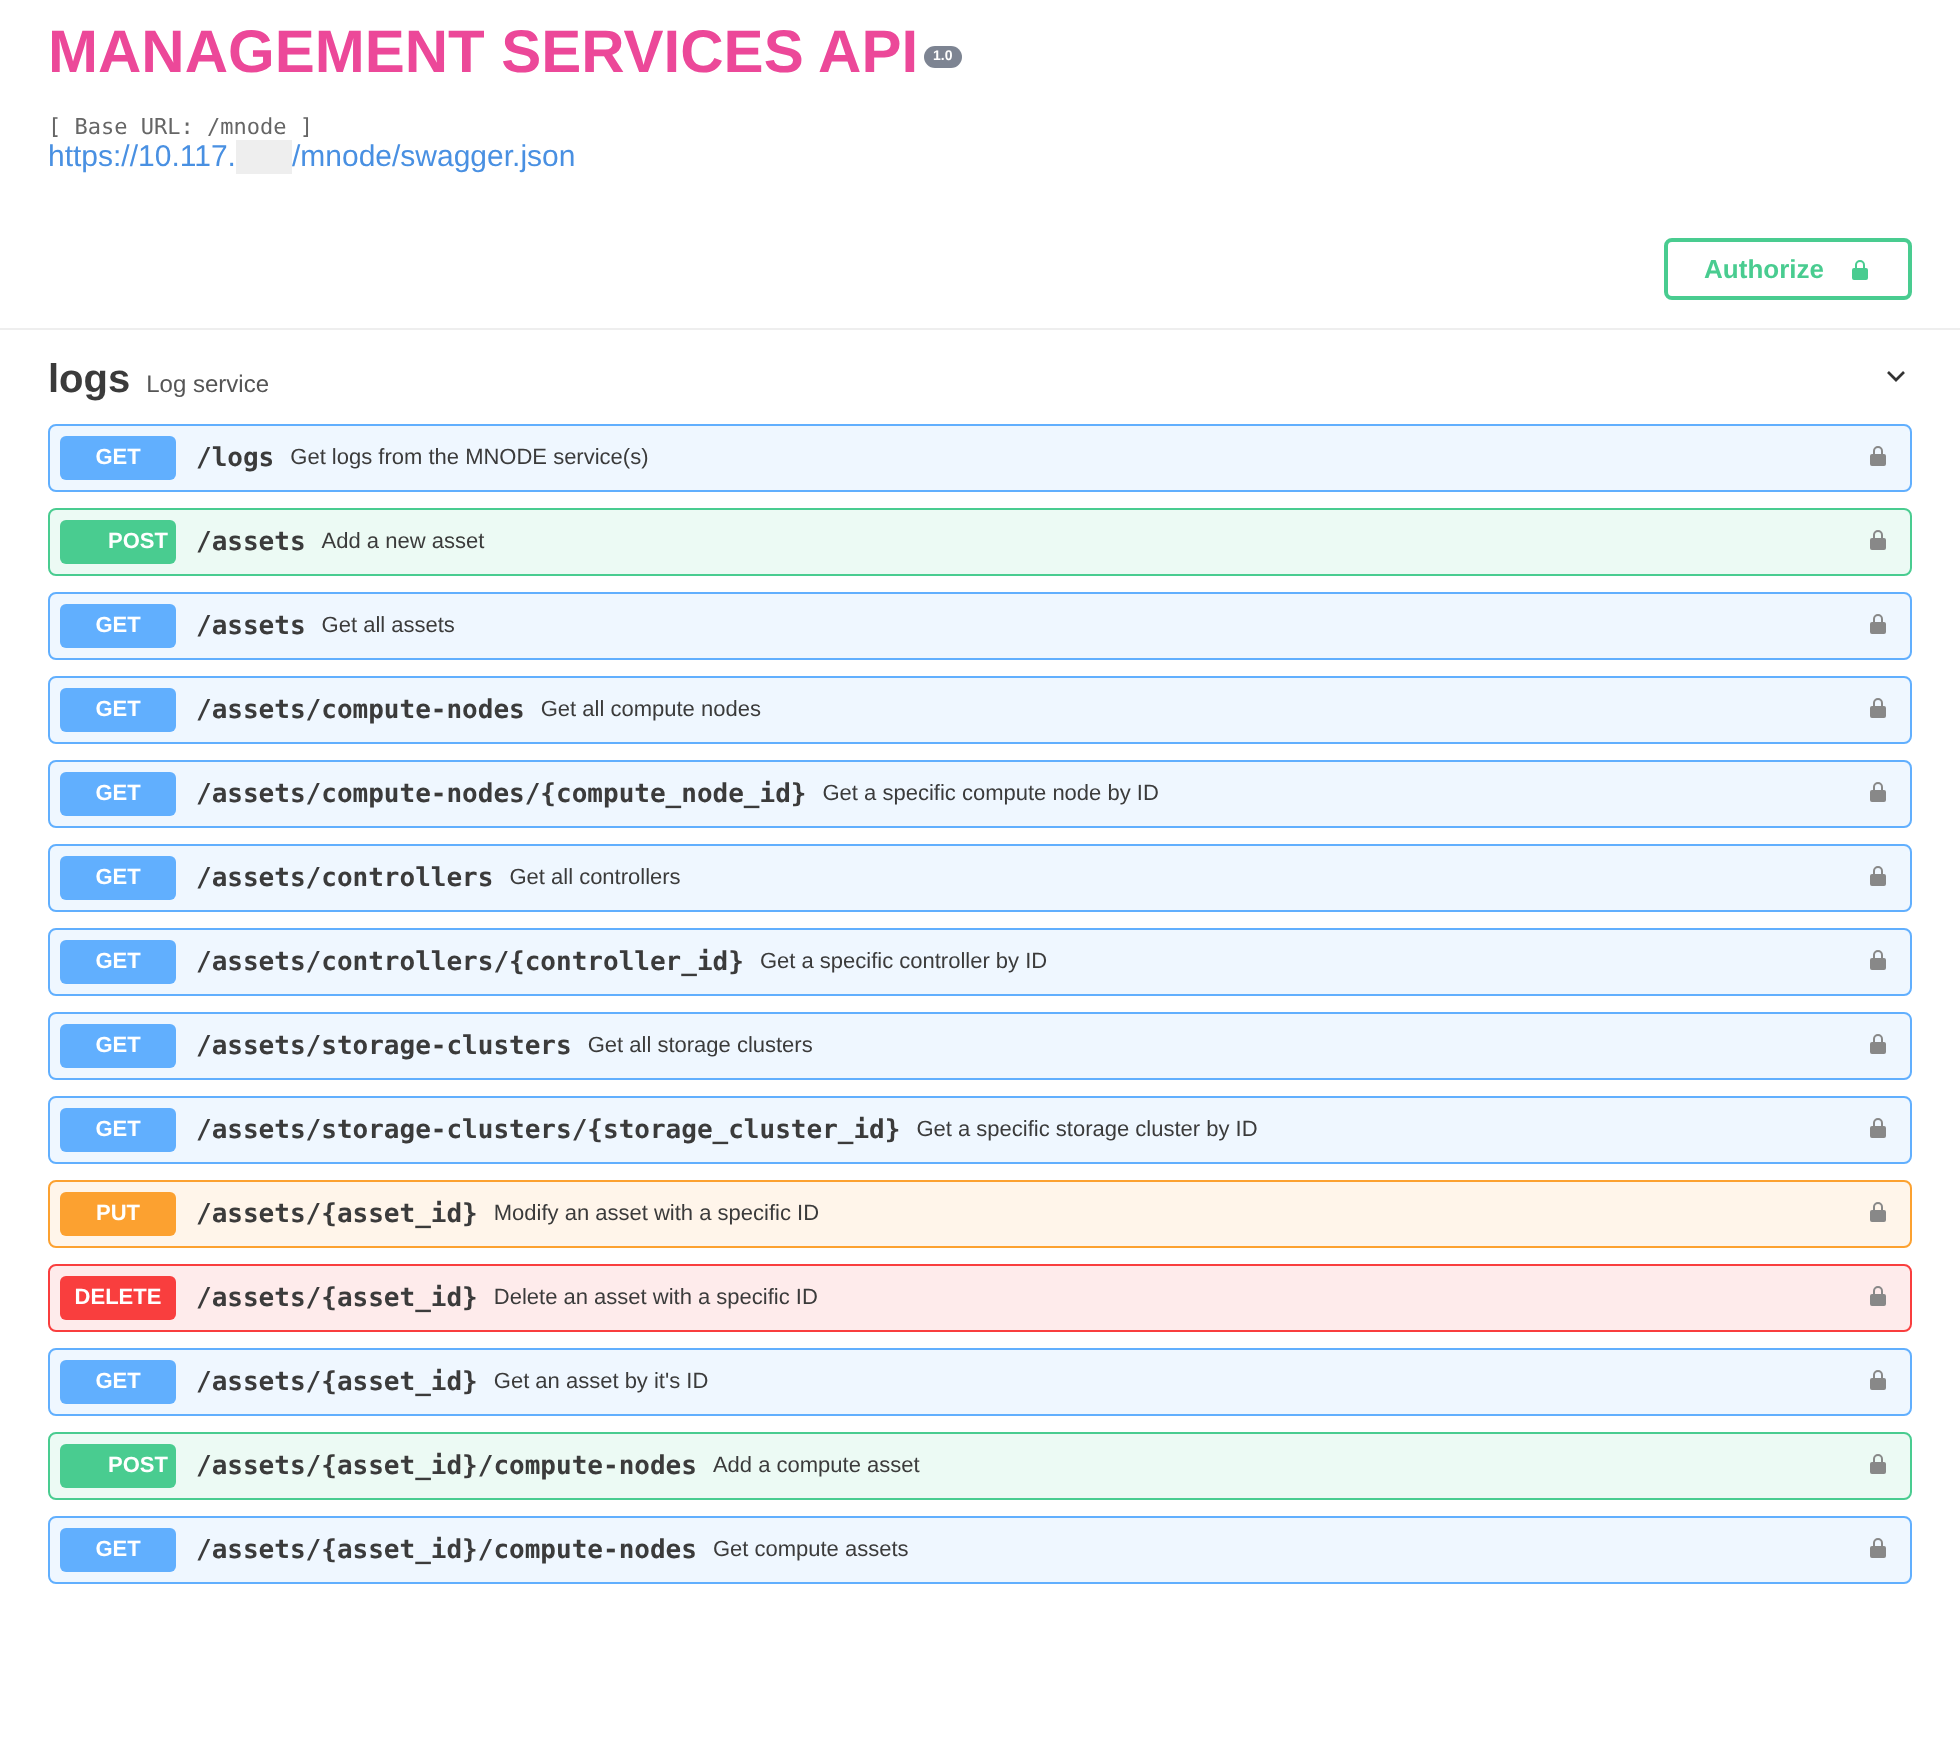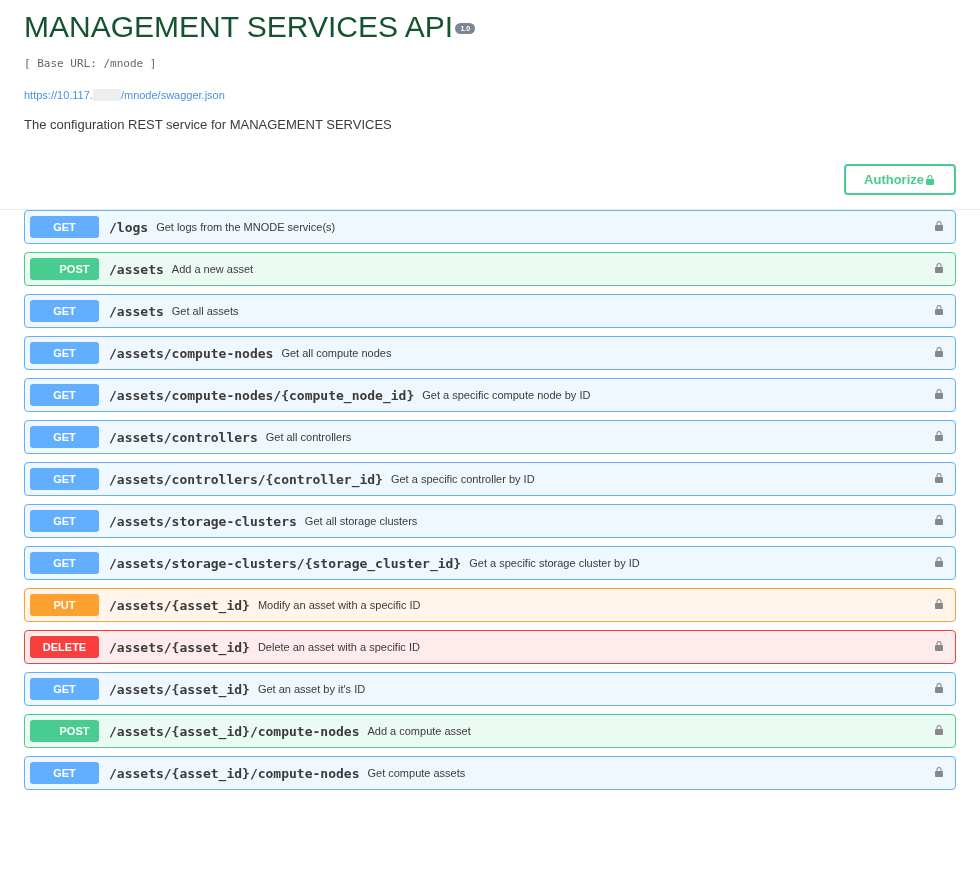--- a/index.html
+++ b/index.html
@@ -7,45 +7,45 @@
   font-family: -apple-system, BlinkMacSystemFont, "Segoe UI", sans-serif;
   background: #fff;
   width: 980px;
 }
 .header-block {
   padding: 10px 0 20px 24px;
   background: #fff;
 }
 .api-title {
   font-size: 30px;
-  font-weight: 400;
-  color: #14532d;
+  font-weight: 700;
+  color: #ec4899;
   display: inline-block;
 }
 .version-badge {
   display: inline-block;
   background: #7d8492;
   color: #fff;
   font-size: 7px;
   font-weight: bold;
   padding: 2px 5px;
   border-radius: 20px;
   vertical-align: super;
   margin-left: -2px;
 }
 .base-url {
   font-family: monospace;
   font-size: 11px;
   color: #666;
   margin-top: 13px;
 }
 .swagger-link {
-  font-size: 11px;
+  font-size: 15px;
   color: #4990e2;
-  margin-top: 19px;
+  margin-top: 0;
   display: block;
 }
 .swagger-link a { color: #4990e2; text-decoration: none; }
 .description {
   font-size: 13px;
   color: #3b3b3b;
   margin-top: 16px;
 }
 .info-link {
   font-size: 12px;
@@ -63,20 +63,21 @@
   border: 2px solid #49cc90;
   background: #fff;
   color: #49cc90;
   font-size: 13px;
   font-weight: 600;
   padding: 6px 18px;
   border-radius: 4px;
   cursor: pointer;
   display: inline-flex;
   align-items: center;
+  gap: 12px;
 }
 .content {
   padding: 0 24px 20px 24px;
 }
 .section-head {
   display: flex;
   align-items: baseline;
   padding: 14px 0 10px 0;
   gap: 8px;
   cursor: pointer;
@@ -102,21 +103,21 @@
   padding: 5px 10px 5px 5px;
   cursor: pointer;
   font-size: 12px;
 }
 .op-block.get { background: rgba(97,175,254,0.1); border: 1px solid #61affe; }
 .op-block.post { background: rgba(73,204,144,0.1); border: 1px solid #49cc90; }
 .op-block.put { background: rgba(252,161,48,0.1); border: 1px solid #fca130; }
 .op-block.delete { background: rgba(249,62,62,0.1); border: 1px solid #f93e3e; }
 .method-badge {
   display: inline-block;
-  width: 69px;
+  width: 58px;
   text-align: center;
   color: #fff;
   font-size: 11px;
   font-weight: 700;
   padding: 5px 0;
   border-radius: 3px;
   margin-right: 10px;
   flex-shrink: 0;
 }
 .method-badge.get { background: #61affe; }
@@ -145,33 +146,39 @@
 </head>
 <body>
 
 <div class="header-block">
   <h1 class="api-title">MANAGEMENT SERVICES API</h1>
   <span class="version-badge">1.0</span>
   <div class="base-url">[ Base URL: /mnode ]</div>
   <div class="swagger-link">
     <a href="#"><span>https://10.117.</span><span style="background:#eee;display:inline-block;width:28px;">&nbsp;</span><span>/mnode/swagger.json</span></a>
   </div>
-  <div class="description">The configuration REST service for MANAGEMENT SERVICES</div>
 </div>
 
 <div class="auth-row">
   <button class="authorize-btn">
     <span>Authorize</span>
     <svg class="lock-svg" viewBox="0 0 24 24" fill="#49cc90">
       <path d="M12 2a5 5 0 00-5 5v3H6a2 2 0 00-2 2v8a2 2 0 002 2h12a2 2 0 002-2v-8a2 2 0 00-2-2h-1V7a5 5 0 00-5-5zm-3 5a3 3 0 016 0v3H9V7z"></path>
     </svg>
   </button>
 </div>
 
 <div class="content" id="sections-root">
+    <div class="section-head">
+      <span class="section-name">logs</span>
+      <span class="section-desc">Log service</span>
+      <span class="section-chevron"><svg class="chevron-svg" viewBox="0 0 24 24" fill="none" stroke="#333" stroke-width="2">
+          <path d="M6 9l6 6 6-6"></path>
+        </svg></span>
+    </div>
     <div class="op-block get">
       <span class="method-badge get">GET</span>
       <span class="op-path">/logs</span>
       <span class="op-summary">Get logs from the MNODE service(s)</span>
       <span class="op-lock"><svg class="lock-svg" viewBox="0 0 24 24" fill="#888">
           <path d="M12 2a5 5 0 00-5 5v3H6a2 2 0 00-2 2v8a2 2 0 002 2h12a2 2 0 002-2v-8a2 2 0 00-2-2h-1V7a5 5 0 00-5-5zm-3 5a3 3 0 016 0v3H9V7z"></path>
         </svg></span>
     </div>
     <div class="op-block post">
       <span class="method-badge post">POST</span>

